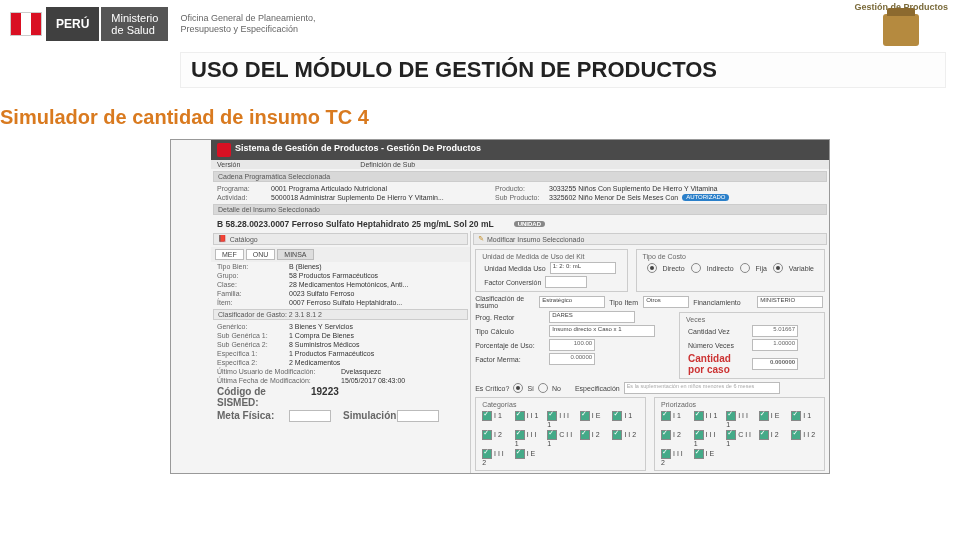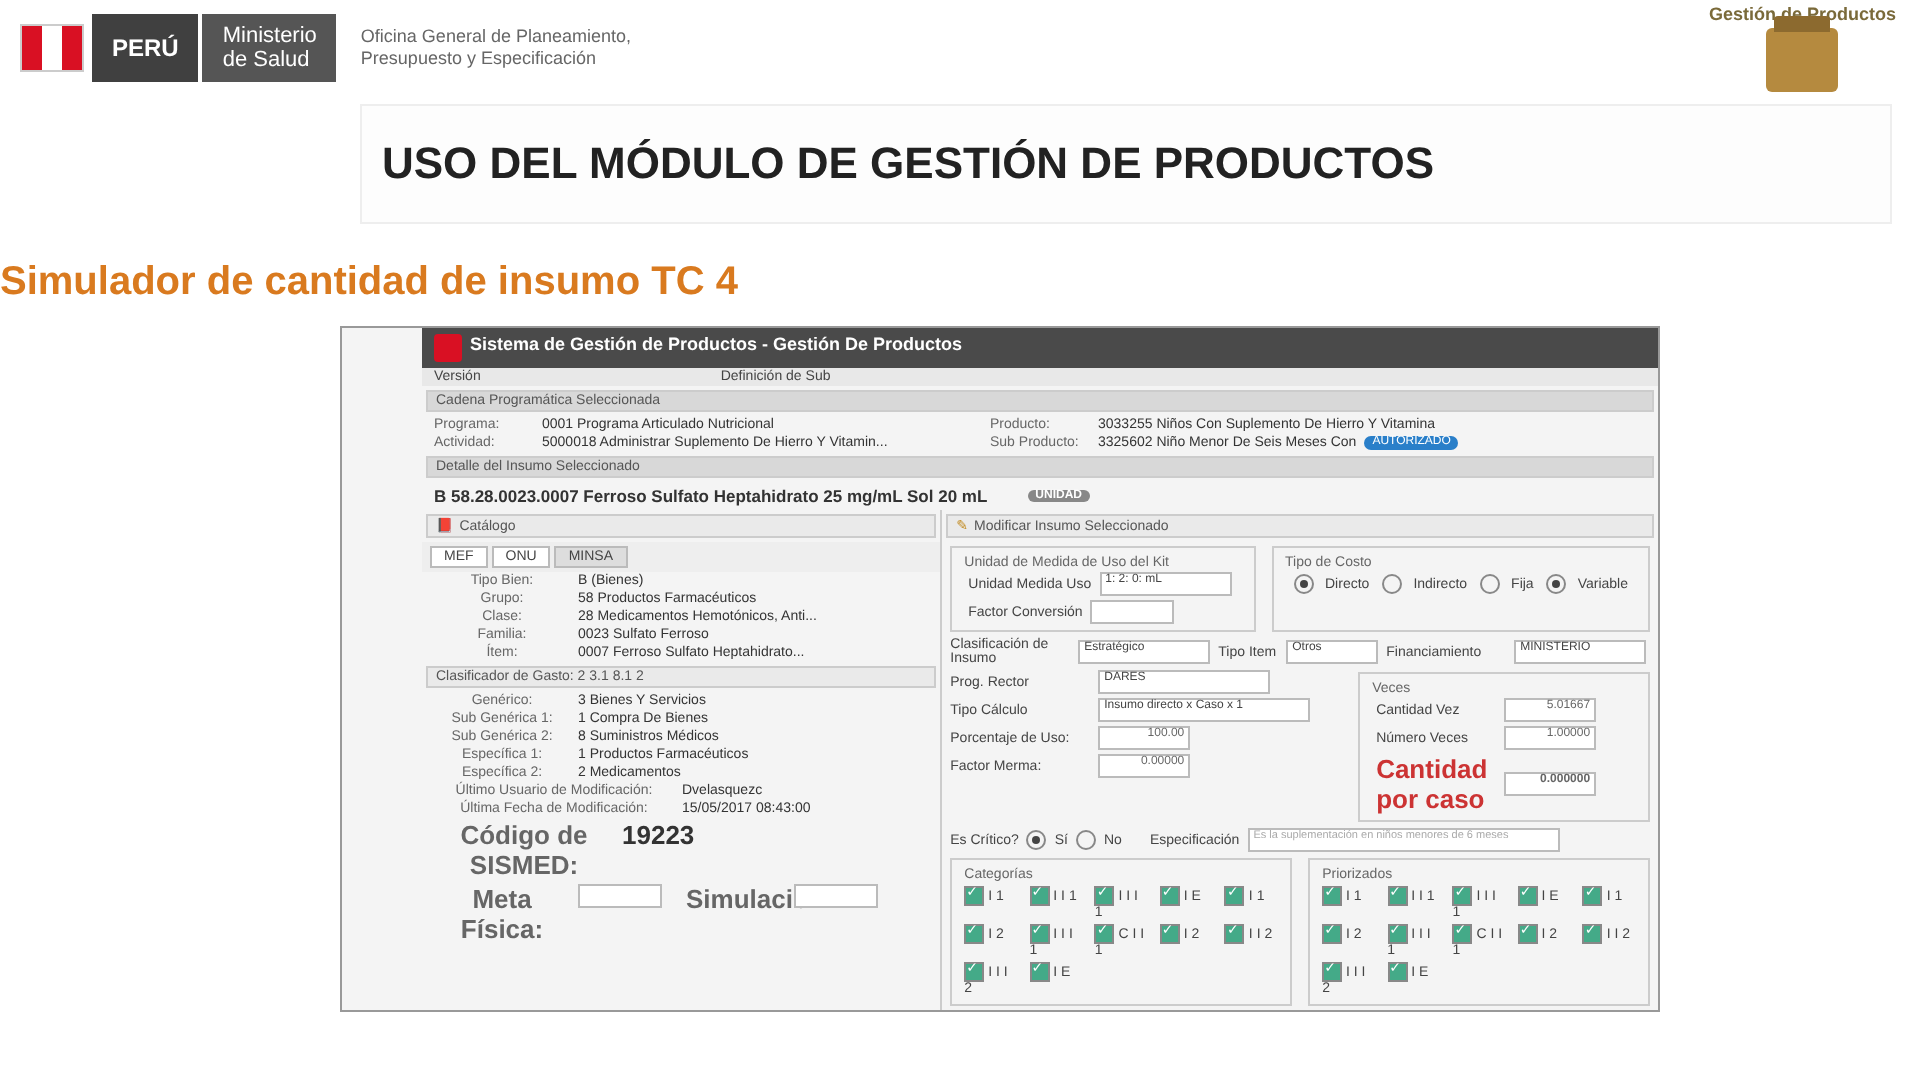--- a/index.html
+++ b/index.html
@@ -4,56 +4,56 @@
 <style>
   body { margin:0; font-family: Arial, sans-serif; background:#fff; width:960px; height:540px; overflow:hidden; }
   .top-header { display:flex; align-items:center; height:48px; }
   .peru-flag { width:30px; height:22px; margin-left:10px; background:linear-gradient(to right,#d91023 33%,#fff 33%,#fff 66%,#d91023 66%); border:1px solid #ccc; }
   .peru-logo { background:#404040; color:#fff; font-weight:bold; font-size:12px; padding:6px 10px; margin-left:4px; height:22px; display:flex; align-items:center; }
   .min-salud { background:#555; color:#fff; font-size:11px; padding:4px 10px; margin-left:2px; height:26px; display:flex; flex-direction:column; justify-content:center; line-height:1.1; }
   .office-text { font-size:9px; color:#666; margin-left:12px; line-height:1.2; }
   .gestion-box { margin-left:auto; margin-right:12px; text-align:center; font-size:9px; color:#7a6a3a; font-weight:bold; }
   .box-icon { width:36px; height:32px; background:#b58a3f; margin:2px auto 0; border-radius:3px; position:relative; }
   .box-icon::before { content:""; position:absolute; top:-6px; left:4px; right:4px; height:8px; background:#8c6a2f; border-radius:2px 2px 0 0; }
-  .title-bar { background:#fdfdfd; border:1px solid #eee; margin:4px 14px 0 180px; padding:16px 10px; font-size:22px; font-weight:bold; color:#222; }
+  .title-bar { background:#fdfdfd; border:1px solid #eee; margin:4px 14px 0 180px; padding:4px 10px; font-size:22px; font-weight:bold; color:#222; }
   .subtitle { text-align:left; color:#d97a1f; font-size:20px; font-weight:bold; margin:18px 0 10px; }
   .app-window { margin:0 130px 0 170px; border:1px solid #999; background:#f4f4f4; font-size:8px; color:#444;padding-left:40px; }
   .app-titlebar { background:#4a4a4a; color:#fff; font-weight:bold; padding:3px 6px; font-size:9px; display:flex; }
   .app-titlebar .shield { width:14px; height:14px; background:#d91023; margin-right:4px; border-radius:2px; }
   .app-sub { background:#e8e8e8; padding:1px 6px; font-size:7px; display:flex; gap:120px; }
   .section-lbl { background:#d8d8d8; padding:1px 4px; margin:2px; font-size:7px; color:#555; border:1px solid #ccc; }
   .row { display:flex; gap:4px; padding:1px 6px; font-size:7px; color:#555; }
   .row .lbl { min-width:50px; color:#666; }
   .row .val { color:#333; }
   .blue-pill { background:#2a7fc9; color:#fff; border-radius:6px; padding:0 4px; font-size:6px; }
   .insumo-title { font-weight:bold; color:#333; font-size:8.5px; padding:2px 6px; display:flex; align-items:center; gap:20px; }
   .content-split { display:flex; }
   .col-left { width:42%; border-right:1px solid #ccc; }
   .col-right { width:58%; }
   .tabs { display:flex; gap:2px; padding:2px 4px; background:#eee; }
   .tab { border:1px solid #bbb; background:#fff; padding:1px 6px; font-size:7px; }
   .tab.active { background:#ddd; }
   .panel-hdr { background:#eaeaea; border:1px solid #ccc; padding:1px 4px; font-size:7px; color:#555; margin:2px; display:flex; align-items:center; gap:3px; }
   .pencil { color:#c28a1f; }
   .kv { display:flex; padding:1px 6px; font-size:7px; gap:4px; }
-  .kv .k { width:68px; color:#666;text-align:center; }
+  .kv .k { width:68px; color:#666; }
   .kv .v { color:#333; }
   .field-box { display:flex; align-items:center; gap:4px; padding:1px 4px; font-size:7px; }
   .input { border:1px solid #bbb; background:#fff; height:10px; }
   .w40{width:40px}.w60{width:60px}.w80{width:80px}.w100{width:100px}
   .radio, .check { width:8px; height:8px; border:1px solid #888; display:inline-block; vertical-align:middle; }
   .radio { border-radius:50%; }
   .radio.on::after{content:"";display:block;width:4px;height:4px;background:#444;border-radius:50%;margin:2px;}
   .check.on{background:#4a8; position:relative;}
   .check.on::after{content:"✓";color:#fff;font-size:7px;position:absolute;top:-2px;left:0;}
   .group-row { display:flex; align-items:center; gap:6px; padding:2px 6px; font-size:7px; }
   .fieldset { border:1px solid #ccc; margin:2px 4px; padding:2px 4px; }
   .fieldset-title { font-size:7px; color:#666; margin-top:-7px; background:#f4f4f4; display:inline-block; padding:0 2px; }
   .cat-grid { display:grid; grid-template-columns:repeat(5,1fr); gap:2px 6px; font-size:7px; padding:2px; }
-  .small-red { color:#c33; font-weight:bold; font-size:13px; }
+  .small-red { color:#c33; font-weight:bold; font-size:10px; }
   .right-num { text-align:right; color:#666; }
 </style>
 </head>
 <body>
 
 <div class="top-header">
   <div class="peru-flag"></div>
   <div class="peru-logo">PERÚ</div>
   <div class="min-salud">
     <span>Ministerio</span>

